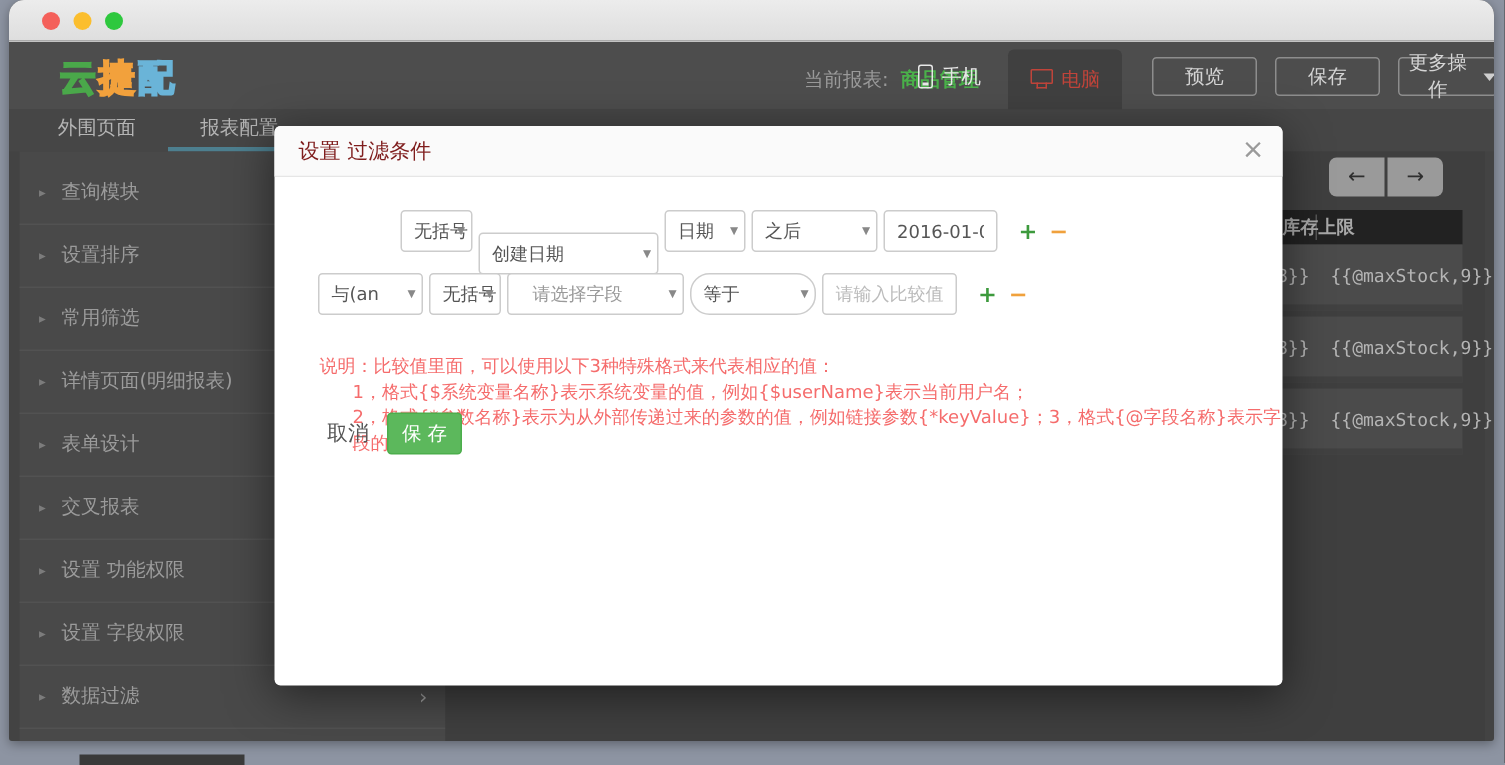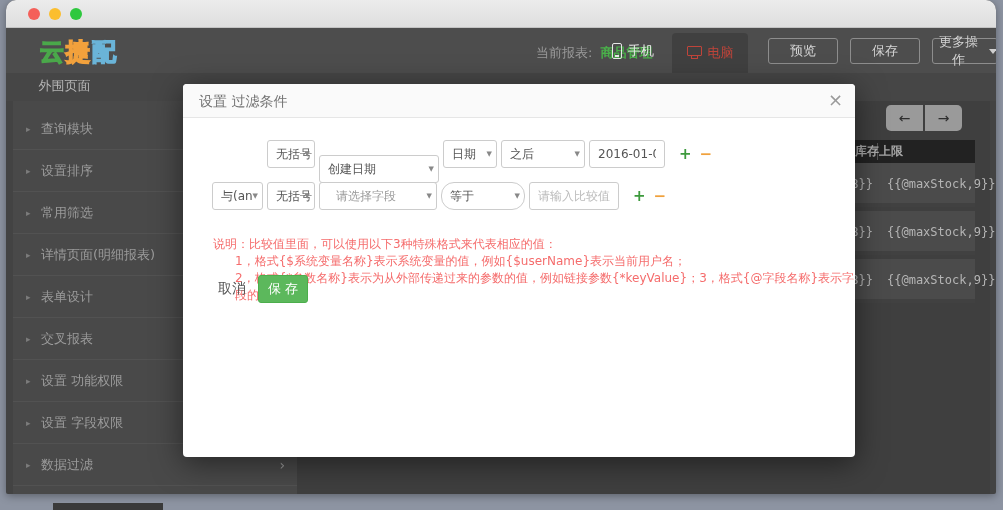--- a/index.html
+++ b/index.html
@@ -72,21 +72,21 @@
              border-bottom:4px solid #414141; font-family:"DejaVu Sans Mono","Liberation Mono",monospace;
              font-size:12px; color:#b5b5b5; }
   .tbl-row .frag { position:absolute; right:102px; top:14px; }
   .tbl-row .val  { position:absolute; left:590px; top:14px; }
 
   
   .modal { position:absolute; left:177px; top:84px; width:672px; height:373px; background:#fff;
            border-radius:4px; box-shadow:0 6px 30px rgba(0,0,0,.5); }
   .modal-head { position:relative; height:34px; background:#fafafa; border-bottom:1px solid #e6e6e6;
                 border-radius:4px 4px 0 0; }
-  .modal-title { position:absolute; left:16px; top:0; line-height:34px; font-size:14px; color:#737373; }
+  .modal-title { position:absolute; left:16px; top:0; line-height:34px; font-size:14px; color:#7f1d1d; }
   .modal-close { position:absolute; right:12px; top:0; line-height:32px; font-size:18px; color:#9a9a9a; cursor:pointer; }
 
   .frow { position:absolute; display:flex; gap:4px; align-items:center; height:28px; }
   .frow.r1 { left:84px; top:56px; }
   .frow.r2 { left:29px; top:98px; }
   .sel { position:relative; height:28px; border:1px solid #ccc; border-radius:3px; background:#fff;
          font-size:12px; color:#555; line-height:26px; padding:0 16px 0 8px; overflow:hidden;
          white-space:nowrap; cursor:pointer; }
   .sel .sc { position:absolute; right:4px; top:0; font-size:7px; color:#888; line-height:26px; }
   .sel.placeholder { color:#9a9a9a;padding-left:16px; }
@@ -138,20 +138,21 @@
     <button class="hdr-btn preview">预览</button>
     <button class="hdr-btn save">保存</button>
     <button class="hdr-btn more">
       <span>更多操作</span>
       <span class="caret-down"></span>
     </button>
   </div>
 
   <div class="tab-row">
     <div class="tab t0">外围页面</div>
+    <div class="tab t1 active">报表配置</div>
   </div>
 
   <div class="sidebar">
     <div class="side-item">
       <span class="tri">▸</span>
       <span>查询模块</span>
     </div>
     <div class="side-item">
       <span class="tri">▸</span>
       <span>设置排序</span>
@@ -236,21 +237,21 @@
       <div class="sel" style="width:84px;">
         <span>之后</span>
         <span class="sc">▼</span>
       </div>
       <input class="inp" style="width: 76px;" value="2016-01-01">
       <span class="pm plus">+</span>
       <span class="pm minus">−</span>
     </div>
 
     <div class="frow r2">
-      <div class="sel" style="width:51px;">
+      <div class="sel" style="width:70px;">
         <span>与(an</span>
         <span class="sc">▼</span>
       </div>
       <div class="sel" style="width:48px;">
         <span>无括号</span>
         <span class="sc">▼</span>
       </div>
       <div class="sel placeholder" style="width:118px;">
         <span>请选择字段</span>
         <span class="sc">▼</span>

